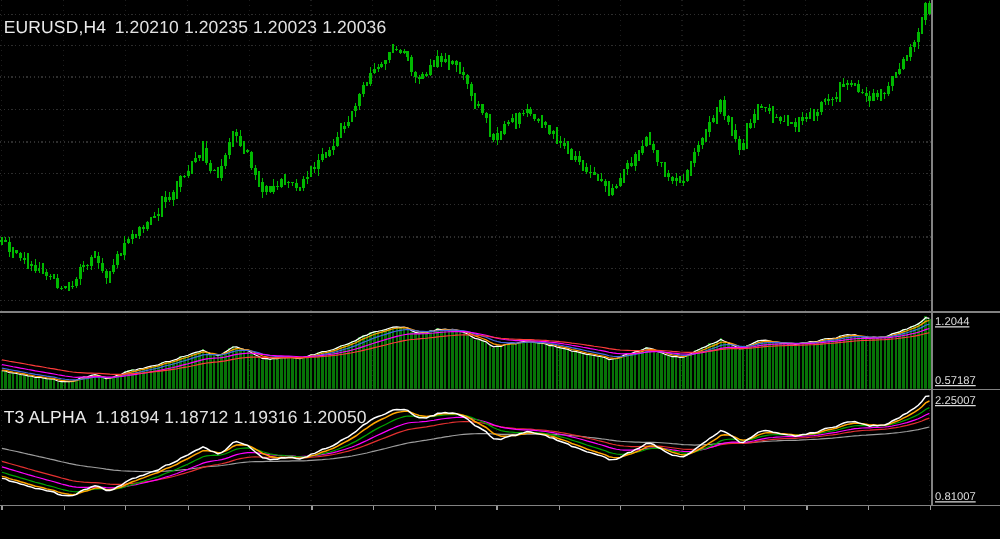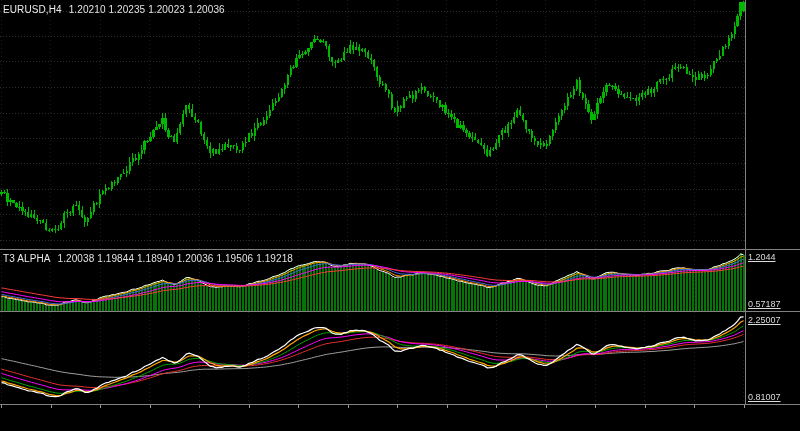--- a/index.html
+++ b/index.html
@@ -4,22 +4,22 @@
 <style>
   * { margin:0; padding:0; box-sizing:border-box; }
   html,body { background:#000; }
   body {
     width:800px; height:431px; overflow:hidden;
     font-family:"Liberation Sans", sans-serif;
   }
   #root { position:relative; width:800px; height:431px; background:#000; }
   #gfx  { position:absolute; left:0; top:0; }
   .pane-label {
-    position:absolute; font-size:10px; line-height:11px; color:#ececec;
-    white-space:nowrap; z-index:5; letter-spacing:0.1px;
+    position:absolute; font-size:14px; line-height:11px; color:#ececec;
+    white-space:nowrap; z-index:5; letter-spacing:0.1px;margin-top:12px;
   }
   .pane-label .vals { margin-left:7px; color:#e2e2e2; }
   .axis-label {
     position:absolute; left:748px; font-size:9px; line-height:11px;
     height:11px; color:#dcdcdc; white-space:nowrap; z-index:5;text-decoration:underline;
   }
   #price-axis, #time-axis { position:absolute; z-index:4; }
   #price-axis { left:745px; top:0; width:55px; height:405px; }
   #time-axis  { left:0; top:405px; width:800px; height:26px; }
 </style>
@@ -111,24 +111,24 @@
         <line x1="645.5" y1="405" x2="645.5" y2="408" stroke="#9a9a9a"></line>
         <line x1="694.5" y1="405" x2="694.5" y2="408" stroke="#9a9a9a"></line>
         <line x1="744.5" y1="405" x2="744.5" y2="408" stroke="#9a9a9a"></line>
       </g>
     </svg>
 
   <div class="pane-label" style="left:3px; top:4px">
     <span>EURUSD,H4</span><span class="vals">1.20210 1.20235 1.20023 1.20036</span>
   </div>
 
-  <div class="pane-label" style="left:3px; top:253px">
-    <span>T3 ALPHA</span><span class="vals">1.20038 1.19844 1.18940 1.20036 1.19506 1.19218</span>
+
+  <div class="pane-label" style="left:3px; top:316px">
+    <span>T3 ALPHA</span><span class="vals">1.18194 1.18712 1.19316 1.20050</span>
   </div>
-
 
   <div id="price-axis"></div>
 
   <div class="axis-label" style="top:252px">1.2044</div>
   <div class="axis-label" style="top:299px">0.57187</div>
   <div class="axis-label" style="top:315px">2.25007</div>
   <div class="axis-label" style="top:392px">0.81007</div>
 
   <div id="time-axis"></div>
 

